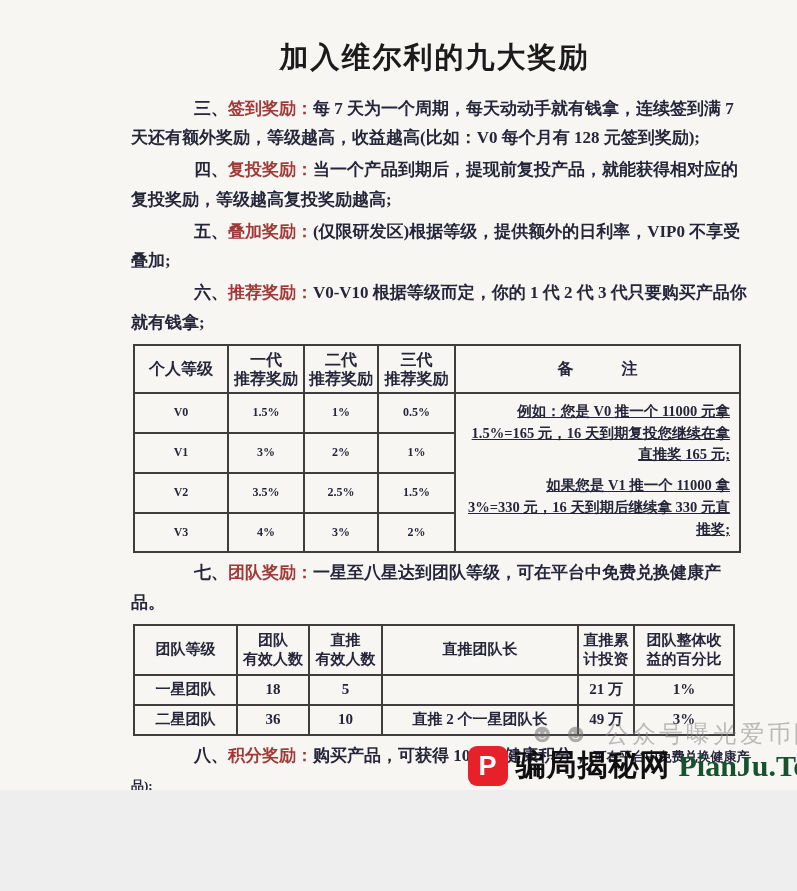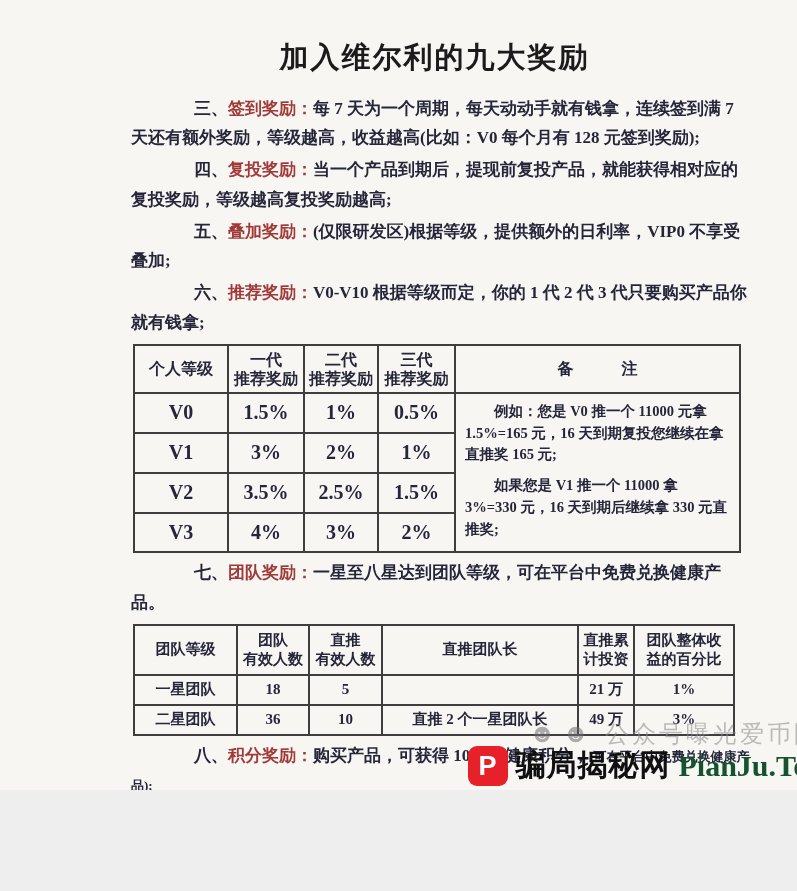--- a/index.html
+++ b/index.html
@@ -17,23 +17,23 @@
   .num{color:#26263a;}
   .kw{color:#a03a38;font-weight:700;}
   .txt{color:#26263a;}
   .note-small{font-size:13px;font-weight:700;}
 
   table{border-collapse:collapse;table-layout:fixed;margin:7px 0 5px 2px;}
   th,td{border:2px solid #3e3e3e;text-align:center;font-weight:700;overflow:hidden;}
 
   .t1{width:606px;}
   .t1 th{height:44px;font-size:16px;line-height:1.2;}
-  .t1 td{height:30px;font-size:20px;}
+  .t1 td{height:30px;font-size:12px;}
   .t1 .remark{
-    text-align:left;vertical-align:top;padding:2px 9px;font-size:14.5px;
+    text-align:right;vertical-align:top;padding:2px 9px;font-size:14.5px;text-decoration:underline;
   }
   .t1 .remark p{margin:5px 0 9px;text-indent:2em;line-height:1.5;font-weight:700;}
 
   .t2{width:600px;}
   .t2 th{height:48px;font-size:15px;line-height:1.25;padding:0 2px;}
   .t2 td{height:26px;font-size:15px;}
   .t2 td.small-cell{font-size:12px;letter-spacing:-0.3px;}
 
   .faint-wm{
     position:absolute;right:12px;bottom:40px;white-space:nowrap;

